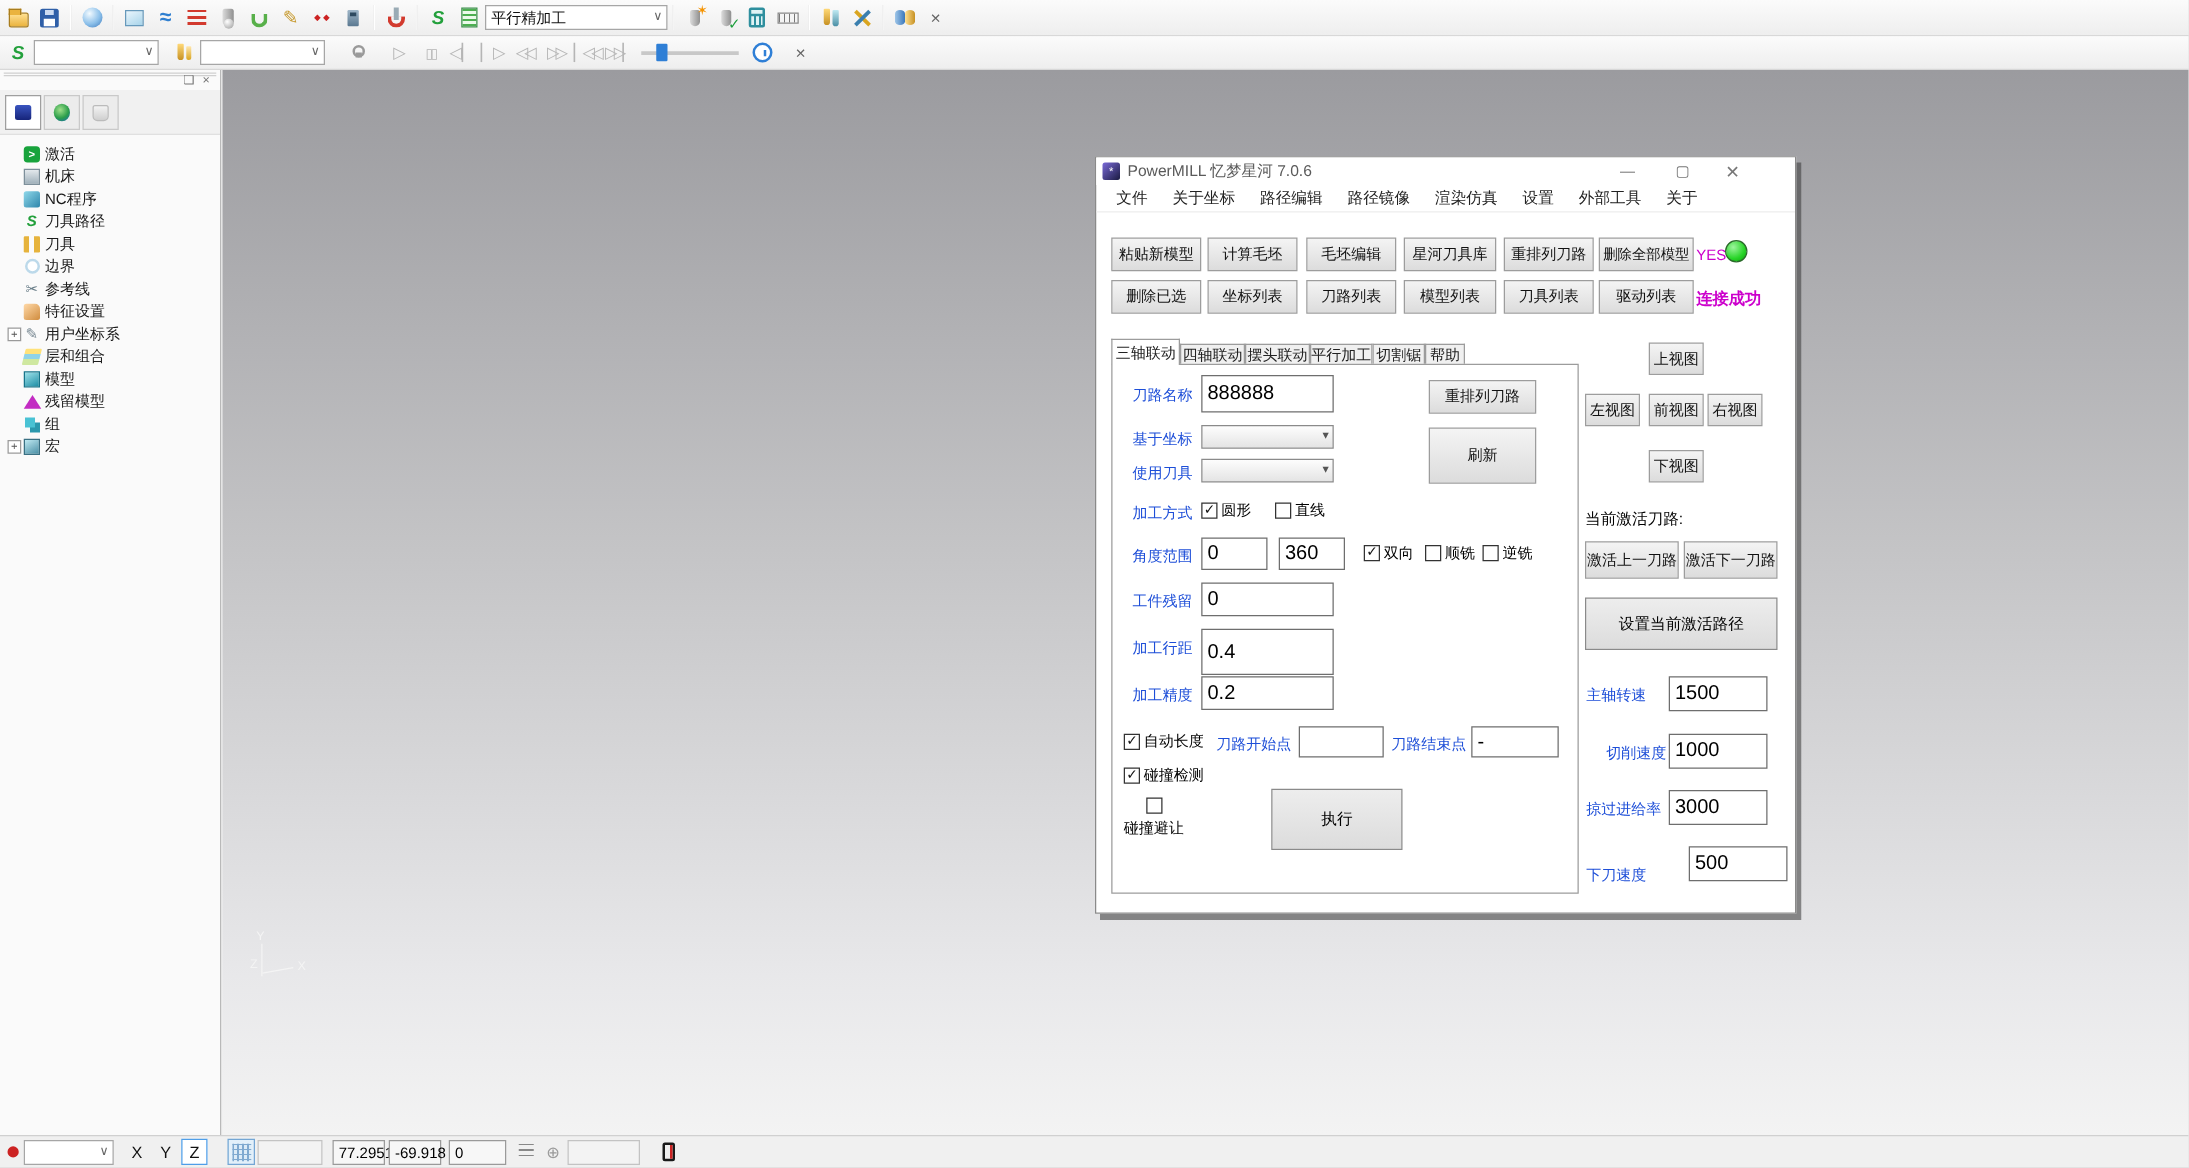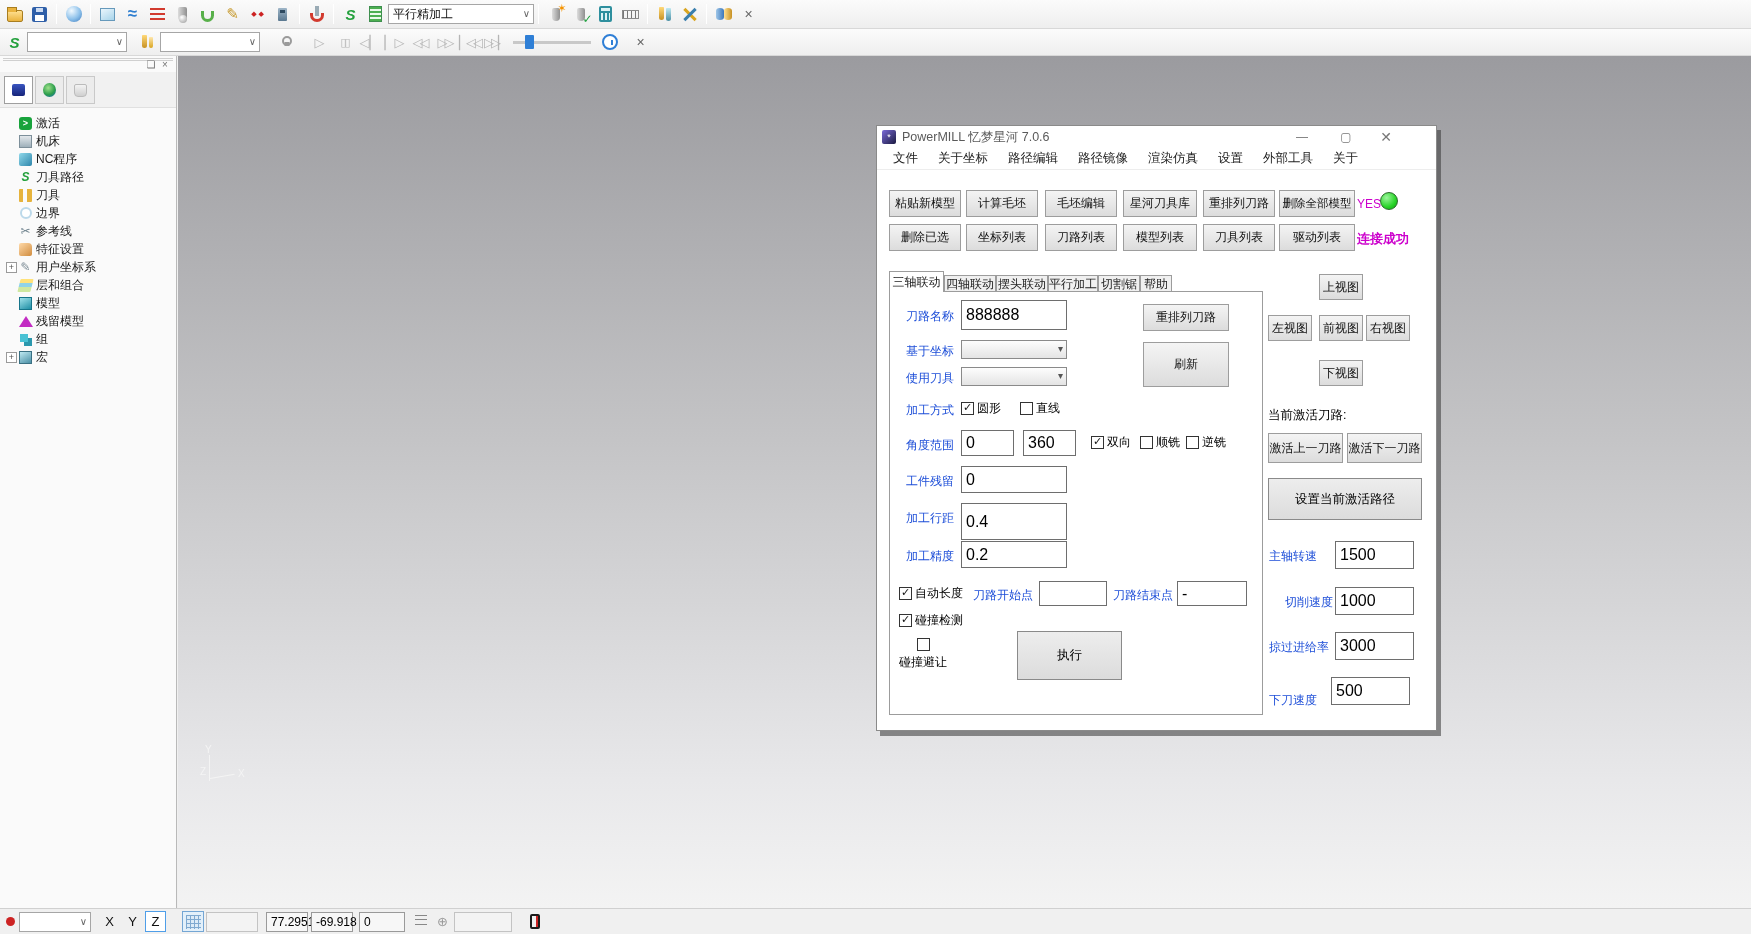--- a/index.html
+++ b/index.html
@@ -506,21 +506,21 @@
     <div class="btn" style="left:470px;top:307px;width:75px;height:30px;">激活下一刀路</div>
     <div class="bigbtn" style="left:391px;top:352px;width:154px;height:42px;">设置当前激活路径</div>
 
     <span class="flab" style="left:392px;top:422px;">主轴转速</span>
     <input class="txt" style="left: 458px; top: 415px; width: 79px; height: 28px;" value="1500">
     <span class="flab" style="left:380px;top:468px;margin-left:28px;">切削速度</span>
     <input class="txt" style="left: 458px; top: 461px; width: 79px; height: 28px;" value="1000">
     <span class="flab" style="left:392px;top:513px;">掠过进给率</span>
     <input class="txt" style="left: 458px; top: 506px; width: 79px; height: 28px;" value="3000">
     <span class="flab" style="left:392px;top:566px;">下刀速度</span>
-    <input class="txt" style="left: 454px; top: 551px; width: 79px; height: 28px;" value="500">
+    <input class="txt" style="left: 474px; top: 551px; width: 79px; height: 28px;" value="500">
   </div>
 
   <div class="statusbar">
     <div class="ic-rec"></div>
     <div class="sb-corner"></div>
     <div class="combo" style="width:72px;">
         <span class="chev">∨</span>
       </div>
     <div class="axbtn" style="margin-left:8px;">X</div>
     <div class="axbtn">Y</div>

